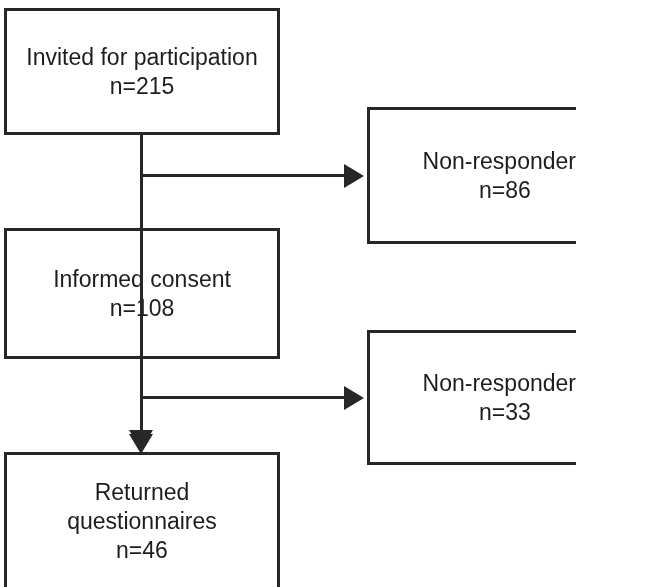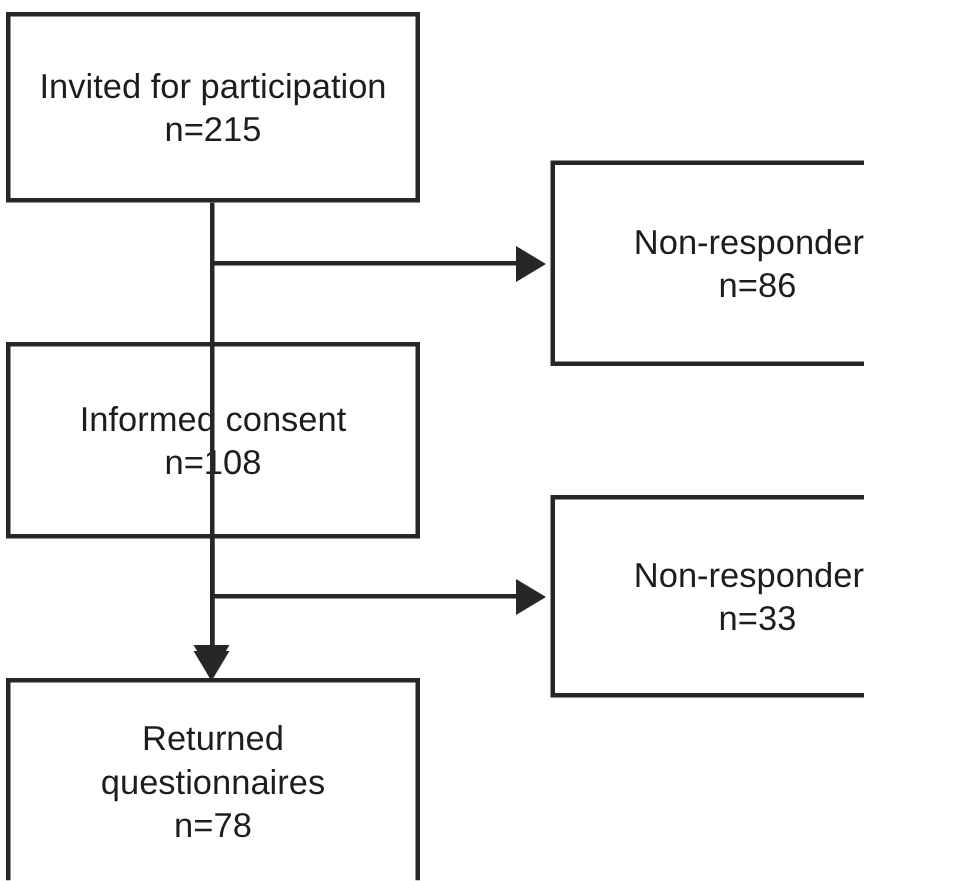--- a/index.html
+++ b/index.html
@@ -102,21 +102,21 @@
   </div>
 
   <div class="node" id="node-consent">
     <span class="node-label">Informed consent
 n=108</span>
   </div>
 
   <div class="node" id="node-returned">
     <span class="node-label">Returned
 questionnaires
-n=78</span>
+n=46</span>
   </div>
 
   <div class="node" id="node-nonresp-1">
     <span class="node-label">Non-responders
 n=86</span>
   </div>
 
   <div class="node" id="node-nonresp-2">
     <span class="node-label">Non-responders
 n=33</span>

